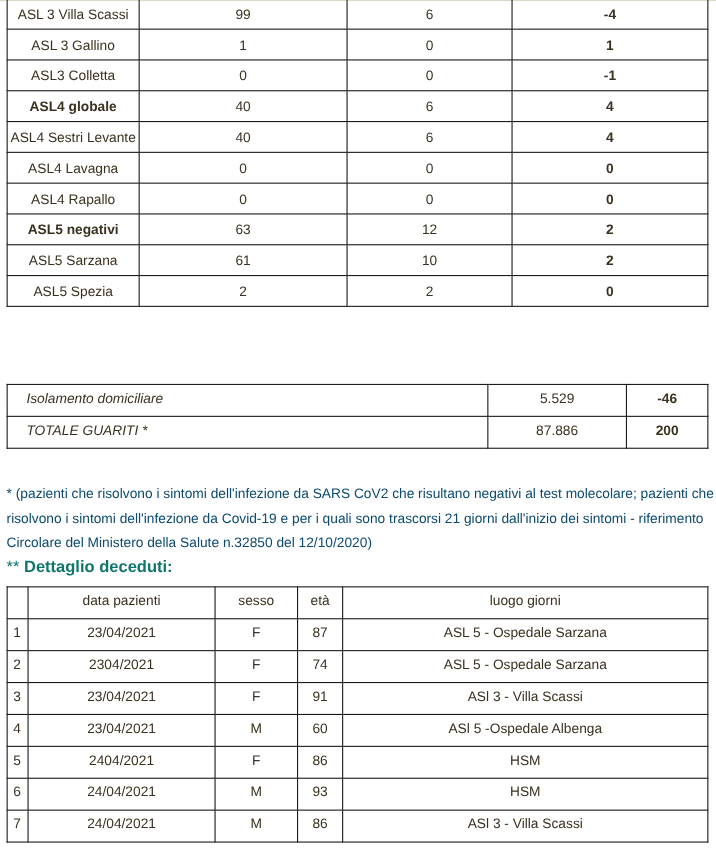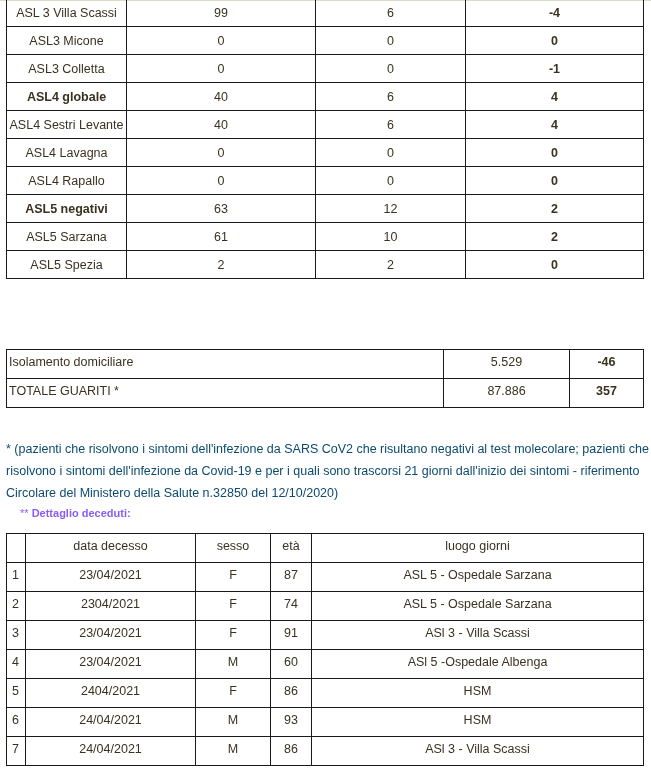--- a/index.html
+++ b/index.html
@@ -20,28 +20,28 @@
     #t1 col.c2 { width: 189px; }
     #t1 col.c3 { width: 150px; }
     #t1 col.c4 { width: 178px; }
 
     
     #t2 { left: 6px; top: 349px; width: 637px; }
     #t2 td { height: 29px; line-height: 14px; padding-top: 5px; box-sizing: border-box; }
     #t2 col.c1 { width: 437px; }
     #t2 col.c2 { width: 126px; }
     #t2 col.c3 { width: 74px; }
-    #t2 td.l { padding-left: 2px; }
+    #t2 td.l { padding-left: 17px; font-style: italic; }
 
     .note {
       position: absolute; left: 6px; top: 438px; width: 645px;
       line-height: 22px; font-size: 12.5px; color: #0c4a6e;
     }
     .heading {
-      position: absolute; left: 20px; top: 507px; font-size: 11px; color: #8b5cf6;
+      position: absolute; left: 6px; top: 507px; font-size: 15px; color: #0f766e;
     }
 
     
     #t3 { left: 6px; top: 533px; width: 637px; }
     #t3 td, #t3 th { height: 29px; line-height: 14px; padding-top: 5px; box-sizing: border-box; }
     #t3 col.c1 { width: 19px; }
     #t3 col.c2 { width: 170px; }
     #t3 col.c3 { width: 75px; }
     #t3 col.c4 { width: 41px; }
     #t3 col.c5 { width: 332px; }
@@ -60,24 +60,24 @@
       <col class="c4">
     </colgroup>
   <tbody id="t1-body">
       <tr>
         <td class="c">ASL 3 Villa Scassi</td>
         <td class="c">99</td>
         <td class="c">6</td>
         <td class="c b">-4</td>
       </tr>
       <tr>
-        <td class="c">ASL3 Micone</td>
-        <td class="c">0</td>
-        <td class="c">0</td>
-        <td class="c b">0</td>
+        <td class="c">ASL 3 Gallino</td>
+        <td class="c">1</td>
+        <td class="c">0</td>
+        <td class="c b">1</td>
       </tr>
       <tr>
         <td class="c">ASL3 Colletta</td>
         <td class="c">0</td>
         <td class="c">0</td>
         <td class="c b">-1</td>
       </tr>
       <tr>
         <td class="c b">ASL4 globale</td>
         <td class="c">40</td>
@@ -131,41 +131,41 @@
     </colgroup>
   <tbody id="t2-body">
       <tr>
         <td class="l">Isolamento domiciliare</td>
         <td class="c">5.529</td>
         <td class="c b">-46</td>
       </tr>
       <tr>
         <td class="l">TOTALE GUARITI *</td>
         <td class="c">87.886</td>
-        <td class="c b">357</td>
+        <td class="c b">200</td>
       </tr>
     </tbody>
 </table>
 
 <div class="note">*  (pazienti che risolvono i sintomi dell'infezione da SARS CoV2 che risultano negativi al test molecolare; pazienti che risolvono i sintomi dell'infezione da Covid-19 e per i quali sono trascorsi 21 giorni dall'inizio dei sintomi - riferimento Circolare del Ministero della Salute n.32850 del 12/10/2020)</div>
 
 <div class="heading"><span>** </span><span class="b">Dettaglio deceduti:</span></div>
 
 <table id="t3">
   <colgroup>
       <col class="c1">
       <col class="c2">
       <col class="c3">
       <col class="c4">
       <col class="c5">
     </colgroup>
   <thead>
       <tr id="t3-head">
         <th class="c"></th>
-        <th class="c">data decesso</th>
+        <th class="c">data pazienti</th>
         <th class="c">sesso</th>
         <th class="c">età</th>
         <th class="c">luogo giorni</th>
       </tr>
     </thead>
   <tbody id="t3-body">
       <tr>
         <td class="n">1</td>
         <td class="c">23/04/2021</td>
         <td class="c">F</td>

